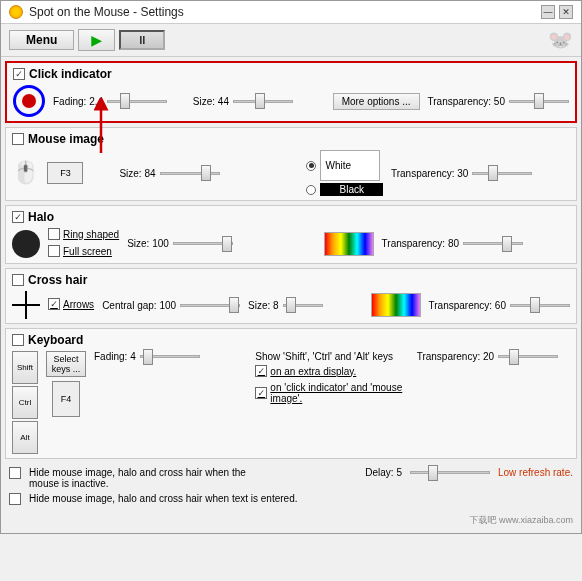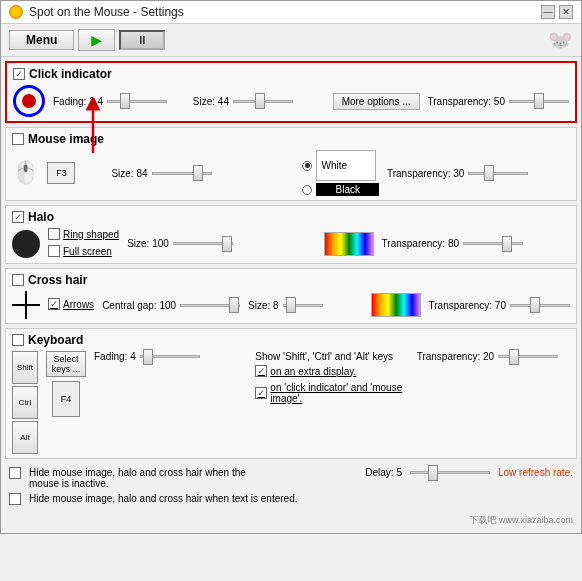--- a/index.html
+++ b/index.html
@@ -173,21 +173,21 @@
     .mouse-icon {
       font-size: 22px;
       color: #666;
     }
     .f3-box {
       border: 1px solid #888;
       padding: 1px 4px;
       font-size: 9px;
       background: #eee;
       display: flex; align-items: center; justify-content: center;
-      width: 28px; height: 22px;
+      width: 36px; height: 22px;
       position: relative;
     }
     .radio-group {
       display: flex;
       flex-direction: column;
       gap: 2px;
     }
     .radio-item {
       display: flex; align-items: center; gap: 4px;
       font-size: 10px;
@@ -444,21 +444,21 @@
         <div class="slider-group">
           <span class="slider-label">Central gap: 100</span>
           <input type="range" class="slider slider-sm" value="100" min="0" max="100" style="">
         </div>
         <div class="slider-group">
           <span class="slider-label">Size: 8</span>
           <input type="range" class="slider slider-xs" value="7" min="0" max="100" style="width: 40px;">
         </div>
         <div class="rainbow-bar"></div>
         <div class="slider-group">
-          <span class="slider-label">Transparency: 70</span>
+          <span class="slider-label">Transparency: 60</span>
           <input type="range" class="slider slider-sm" value="40" min="0" max="100" style="">
         </div>
       </div>
     </div>
 
     <div class="section">
       <div class="section-header">
         <div class="checkbox"></div>
         <span class="section-title">Keyboard</span>
       </div>

